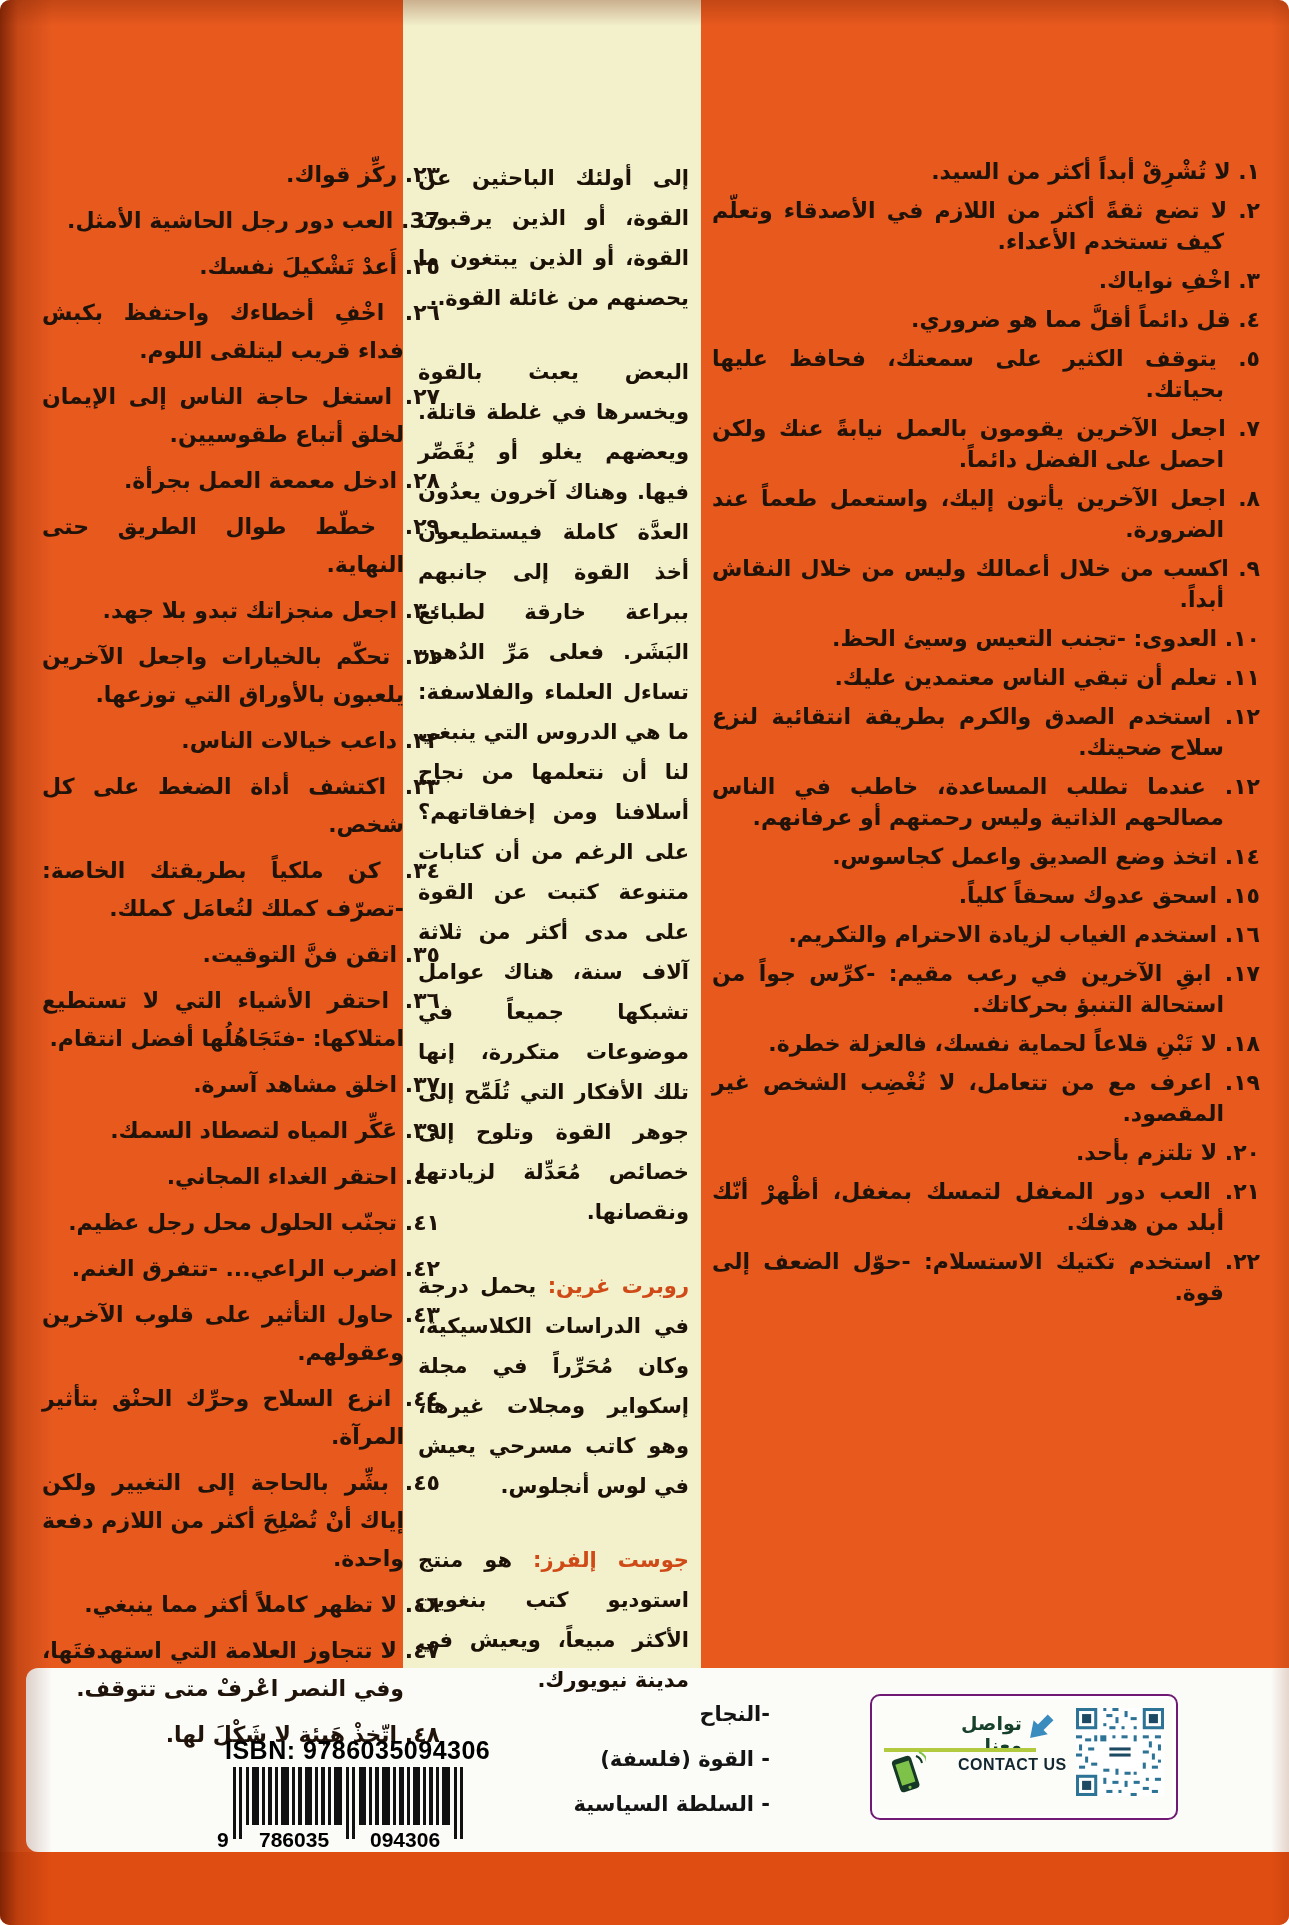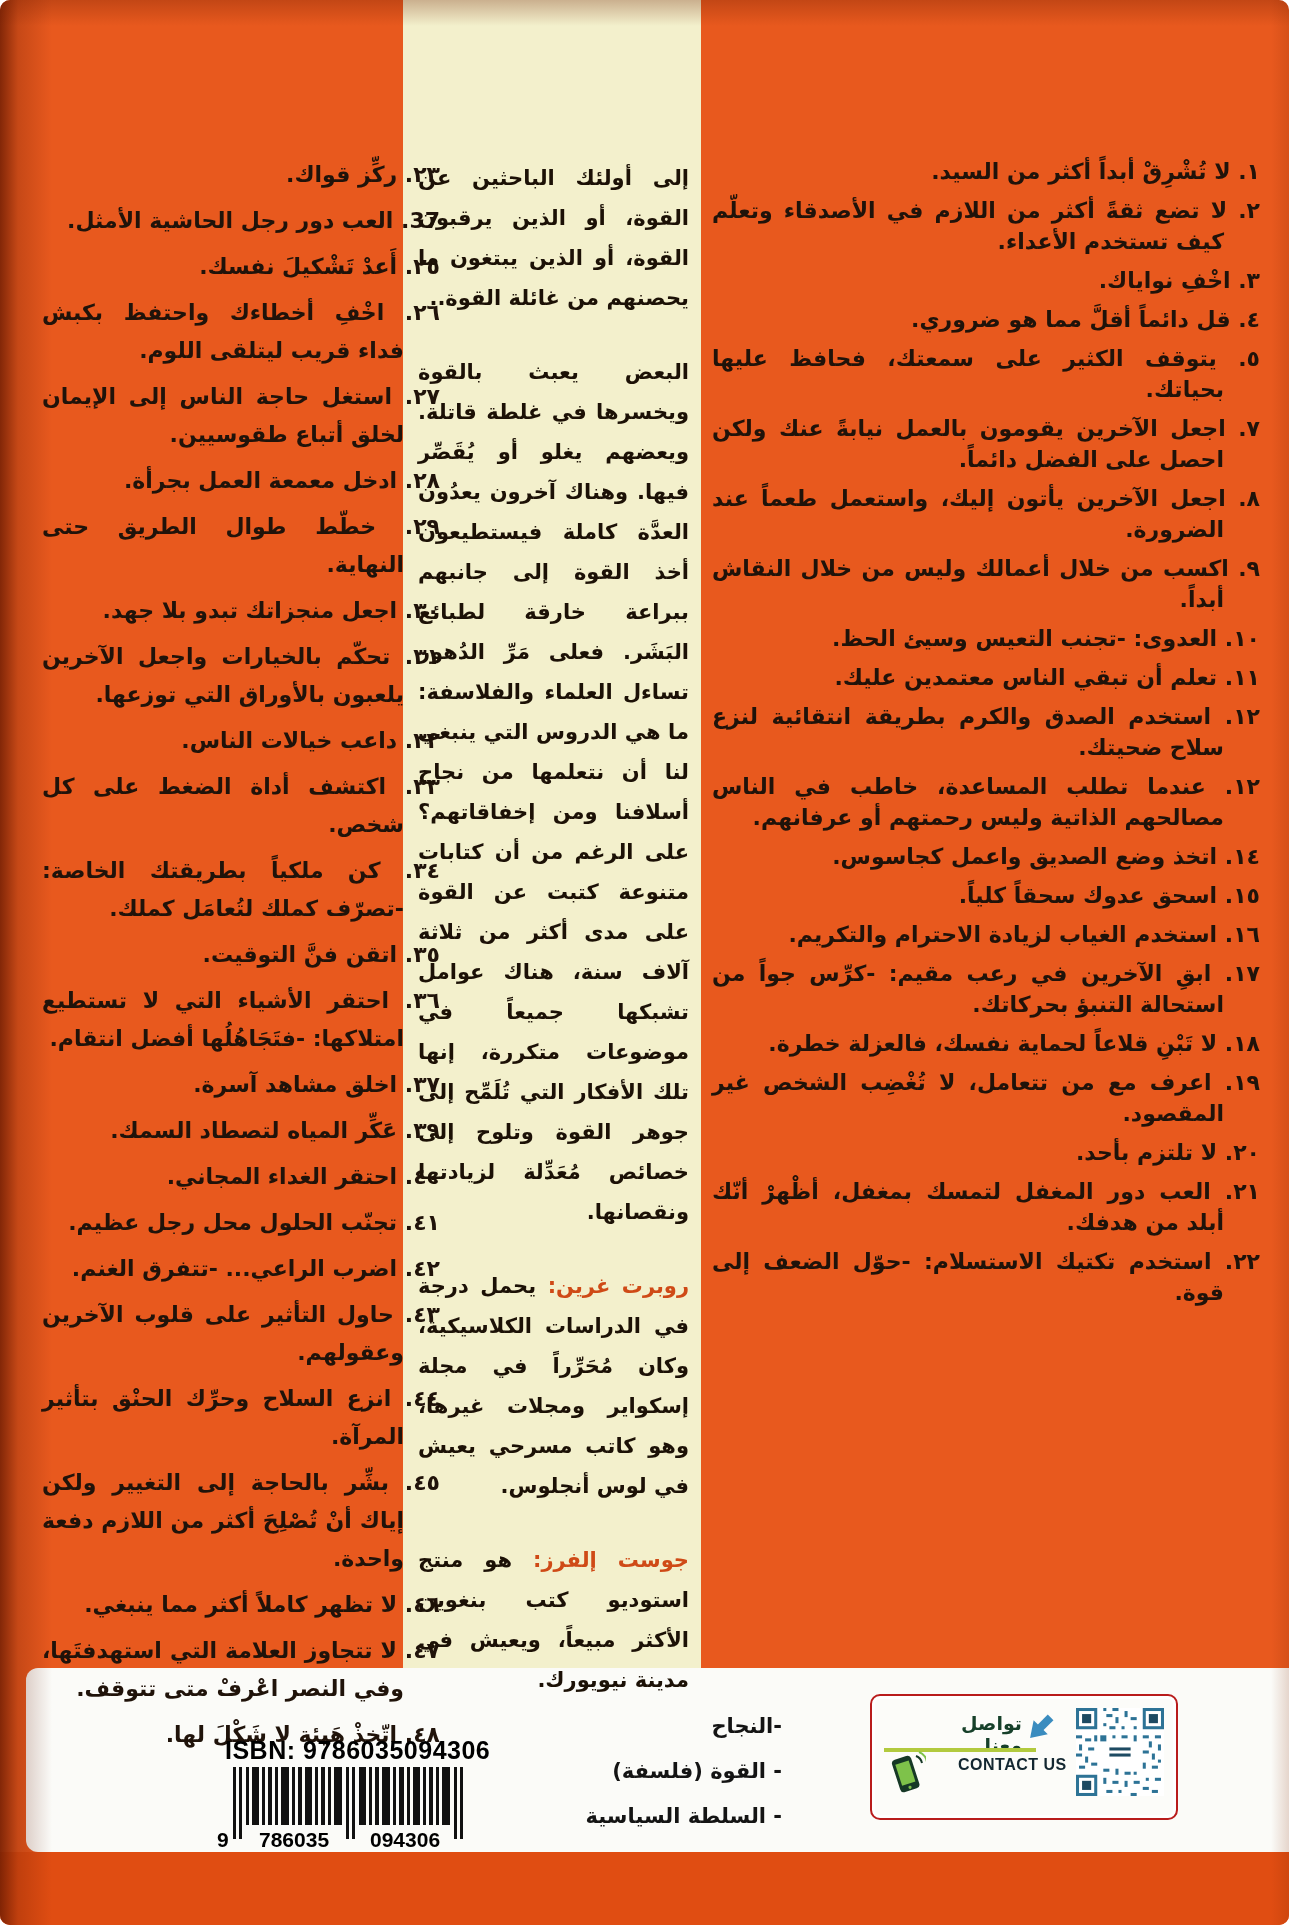--- a/index.html
+++ b/index.html
@@ -33,25 +33,25 @@
                text-align:justify;}
   .center-text p{margin:0 0 34px 0;}
   .author-name{color:#cf4a16;}
   
   .isbn-block{position:absolute;left:215px;top:1736px;width:280px;color:#000;}
   .isbn-label{font-family:"Liberation Sans",sans-serif;font-weight:bold;
               font-size:25px;letter-spacing:.5px;padding-left:10px;}
   .barcode{display:block;margin-top:2px;}
   .barcode text{font-family:"Liberation Sans",sans-serif;font-weight:bold;font-size:21px;}
   .categories{position:absolute;left:520px;top:1692px;width:250px;direction:rtl;
-              list-style:none;margin:12px;padding:0;text-align:right;
+              list-style:none;margin:0;padding:0;text-align:right;
               color:#141414;font-weight:bold;font-size:21px;line-height:45px;}
   
   .contact-card{position:absolute;left:870px;top:1694px;width:308px;height:126px;
-                background:#fcfcf9;border:2px solid #b91c1c;border-radius:10px;
+                background:#fcfcf9;border:2px solid #701a75;border-radius:10px;
                 box-sizing:border-box;box-shadow:inset 0 0 0 3px #fff;}
   .contact-ar{position:absolute;left:52px;top:16px;width:98px;text-align:right;
               direction:rtl;color:#16402a;font-weight:bold;font-size:19px;}
   .contact-underline{position:absolute;left:12px;top:52px;width:152px;height:4px;
                      background:#b2ca3e;}
   .contact-en{position:absolute;left:86px;top:60px;
               font-family:"Liberation Sans",sans-serif;font-weight:bold;
               font-size:16px;letter-spacing:.5px;color:#132731;}
   .arrow-icon{position:absolute;left:150px;top:14px;}
   .phone-icon{position:absolute;left:14px;top:54px;}

